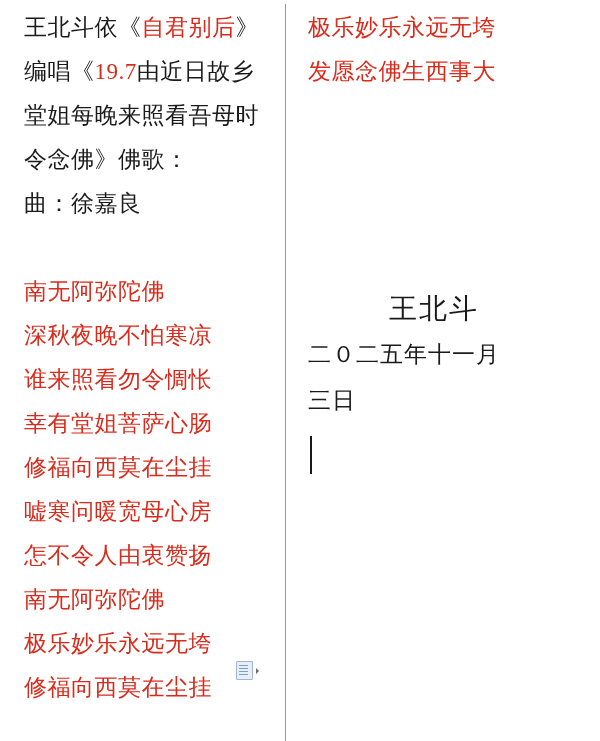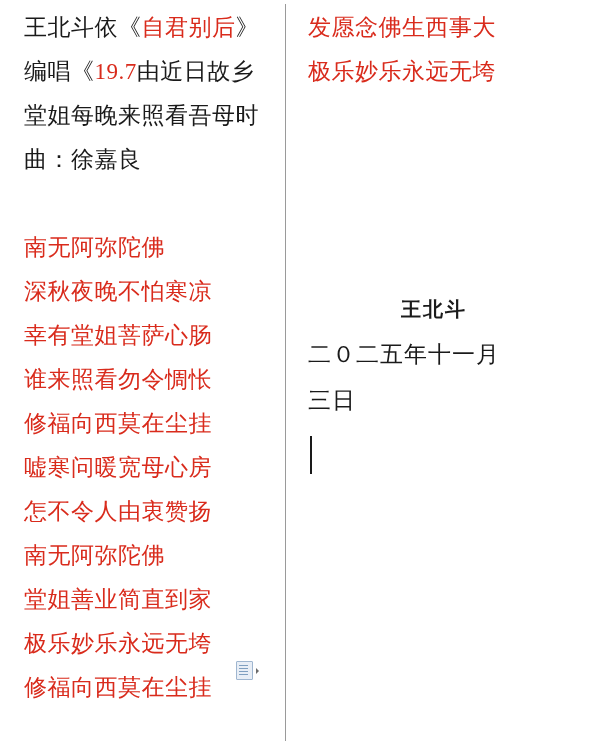--- a/index.html
+++ b/index.html
@@ -54,22 +54,22 @@
   .inline-red {
     color: #d92b1c;
   }
   .spacer-md {
     height: 44px;
   }
   .spacer-lg {
     height: 74px;
   }
   .signature {
-    font-size: 20px;
-    font-weight: bold;
+    font-size: 28px;
+    font-weight: normal;
     color: #1a1a1a;
     line-height: 46px;
     text-align: center;
     padding-right: 30px;
     letter-spacing: 2px;
   }
   .date-line {
     font-size: 23px;
     line-height: 46px;
     color: #1a1a1a;
@@ -129,49 +129,49 @@
 <div class="page">
 
   <div class="column col-left">
 
     <div class="line"><span class="black">王北斗依《</span><span class="inline-red">自君别后</span><span class="black">》</span></div>
 
     <div class="line"><span class="black">编唱《</span><span class="inline-red">19.7</span><span class="black">由近日故乡</span></div>
 
     <div class="line black">堂姐每晚来照看吾母时</div>
 
+    <div class="line black">令念佛》佛歌：</div>
 
     <div class="line black">曲：徐嘉良</div>
 
     <div class="spacer-md"></div>
 
     <div class="line red">南无阿弥陀佛</div>
     <div class="line red">深秋夜晚不怕寒凉</div>
+    <div class="line red">谁来照看勿令惆怅</div>
     <div class="line red">幸有堂姐菩萨心肠</div>
-    <div class="line red">谁来照看勿令惆怅</div>
     <div class="line red">修福向西莫在尘挂</div>
     <div class="line red">嘘寒问暖宽母心房</div>
     <div class="line red">怎不令人由衷赞扬</div>
     <div class="line red">南无阿弥陀佛</div>
-    <div class="line red">堂姐善业简直到家</div>
     <div class="line red">极乐妙乐永远无垮</div>
     <div class="line red">修福向西莫在尘挂</div>
 
     <div class="doc-icon-wrap">
       <span class="doc-icon"></span>
       <span class="doc-icon-caret"></span>
     </div>
   </div>
 
   <div class="col-divider"></div>
 
   <div class="column col-right">
 
+    <div class="line red">极乐妙乐永远无垮</div>
     <div class="line red">发愿念佛生西事大</div>
-    <div class="line red">极乐妙乐永远无垮</div>
 
     <div class="spacer-lg"></div>
     <div class="spacer-lg"></div>
     <div class="spacer-md"></div>
 
     <div class="signature">王北斗</div>
 
     <div class="date-line">二０二五年十一月</div>
     <div class="date-line">三日</div>
 

